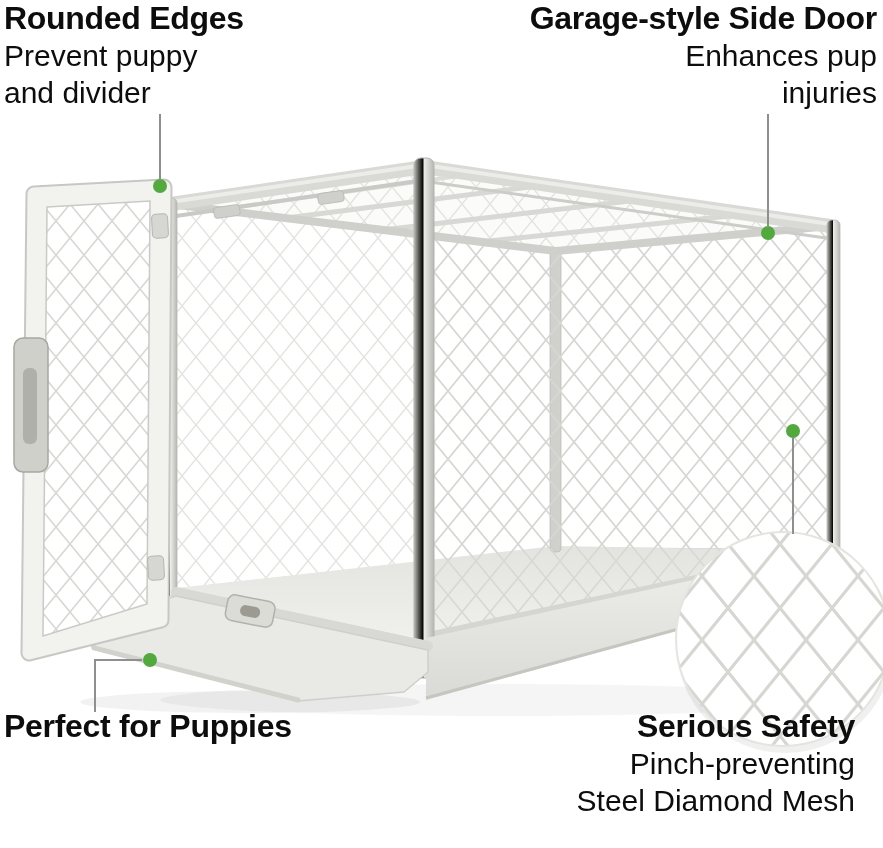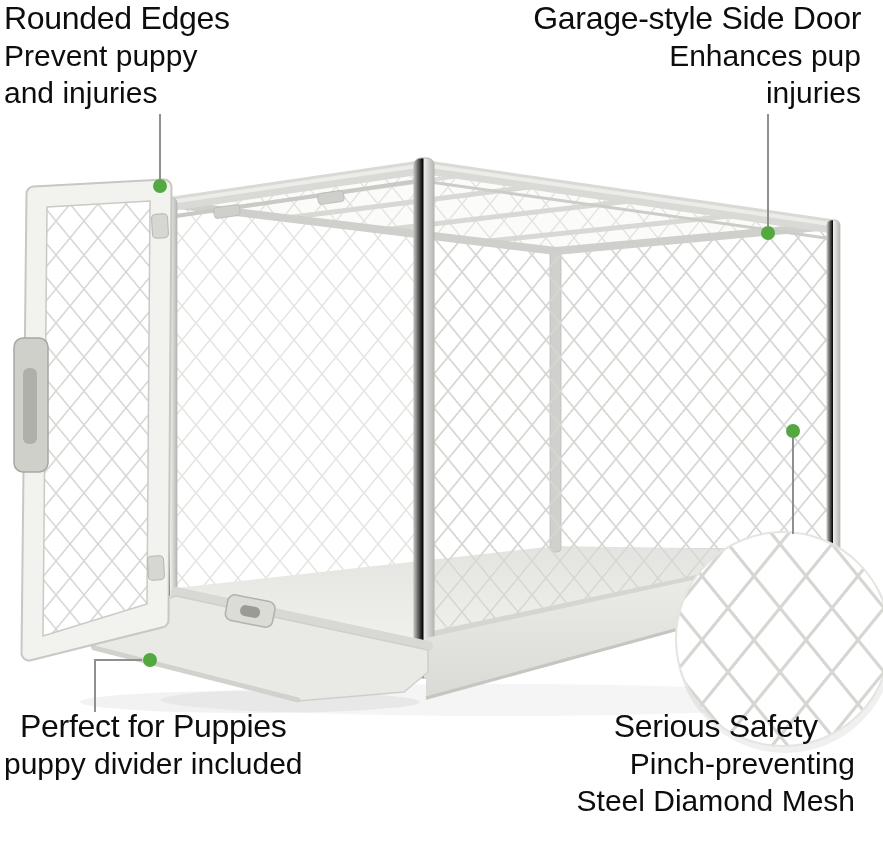--- a/index.html
+++ b/index.html
@@ -1,23 +1,23 @@
 <!DOCTYPE html>
 <html><head>
 <meta charset="utf-8">
 <style>
   html,body{margin:0;padding:0;background:#ffffff;}
   #stage{position:relative;width:883px;height:848px;background:#ffffff;overflow:hidden;
          font-family:"Liberation Sans",sans-serif;color:#0d0d0d;}
   #stage svg{position:absolute;left:0;top:0;}
   .callout{position:absolute;}
-  .callout-title{font-size:32px;font-weight:400;line-height:37px;letter-spacing:-0.3px;text-align:center;}
+  .callout-title{font-size:32px;font-weight:700;line-height:37px;letter-spacing:-0.3px;}
   .callout-line{font-size:30px;font-weight:400;line-height:37px;}
   .tl{left:4px;top:0;text-align:left;}
-  .tr{right:22px;top:0;text-align:right;}
+  .tr{right:6px;top:0;text-align:right;}
   .bl{left:4px;top:708px;text-align:left;}
   .br{right:28px;top:708px;text-align:right;}
 </style>
 </head>
 <body>
 
 <div id="stage">
 
   <svg width="883" height="848" viewBox="0 0 883 848">
     <defs>
@@ -138,32 +138,31 @@
       <circle cx="160" cy="186" r="7"></circle>
       <circle cx="768" cy="233" r="7"></circle>
       <circle cx="150" cy="660" r="7"></circle>
       <circle cx="793" cy="431" r="7"></circle>
     </g>
   </svg>
 
   <div class="callout tl">
     <div class="callout-title">Rounded Edges</div>
     <div class="callout-line">Prevent puppy</div>
-    <div class="callout-line">and injuries</div>
+    <div class="callout-line">and divider</div>
   </div>
 
   <div class="callout tr">
     <div class="callout-title">Garage-style Side Door</div>
     <div class="callout-line">Enhances pup</div>
     <div class="callout-line">injuries</div>
   </div>
 
   <div class="callout bl">
     <div class="callout-title">Perfect for Puppies</div>
-    <div class="callout-line">puppy divider included</div>
   </div>
 
   <div class="callout br">
     <div class="callout-title">Serious Safety</div>
     <div class="callout-line">Pinch-preventing</div>
     <div class="callout-line">Steel Diamond Mesh</div>
   </div>
 
 </div>
 

